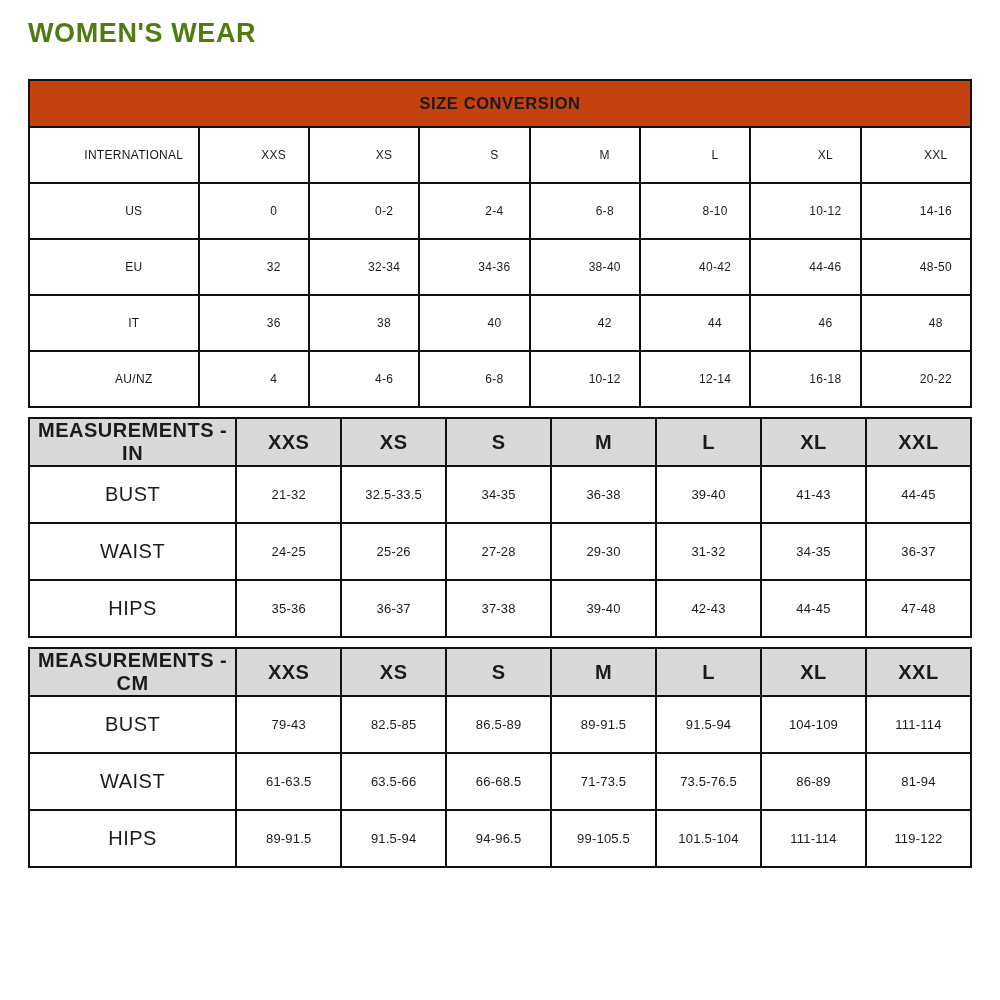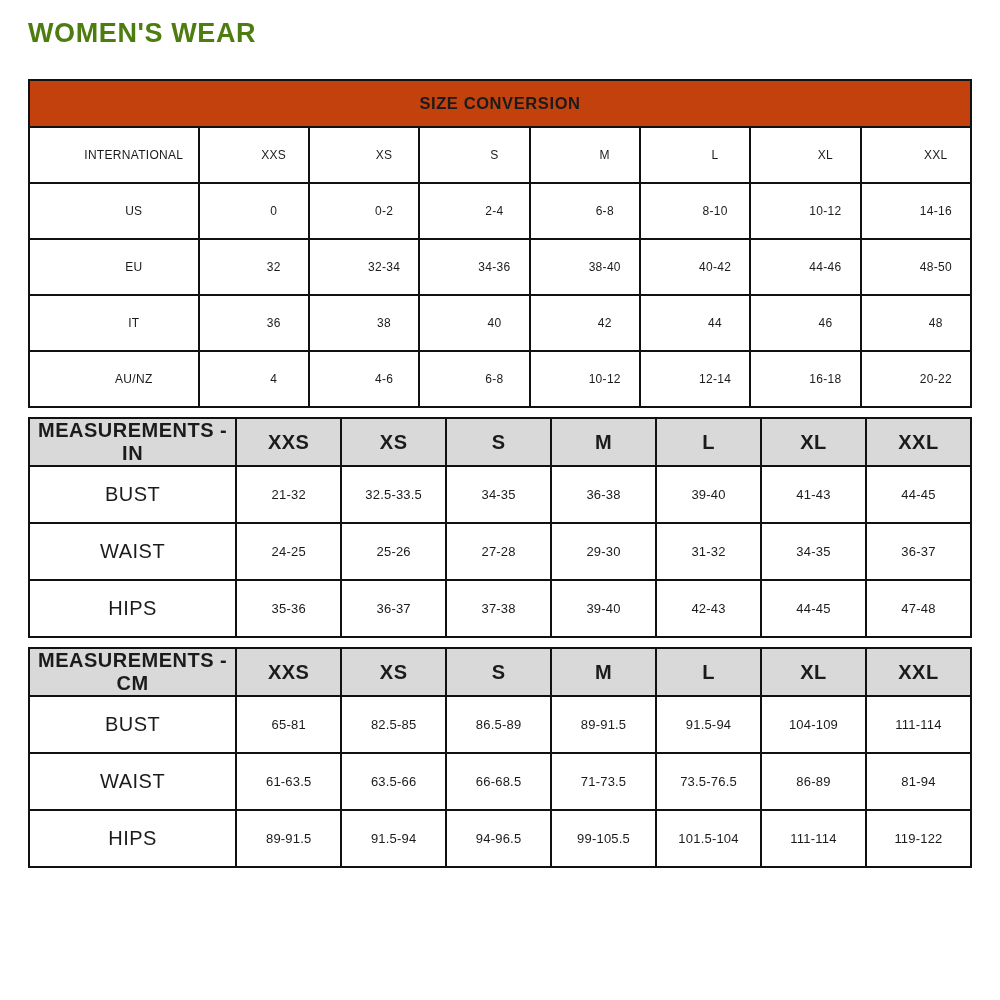--- a/index.html
+++ b/index.html
@@ -221,21 +221,21 @@
         <th>S</th>
         <th>M</th>
         <th>L</th>
         <th>XL</th>
         <th>XXL</th>
       </tr>
     </thead>
     <tbody>
       <tr>
         <td class="lbl">BUST</td>
-        <td>65-81</td>
+        <td>79-43</td>
         <td>82.5-85</td>
         <td>86.5-89</td>
         <td>89-91.5</td>
         <td>91.5-94</td>
         <td>104-109</td>
         <td>111-114</td>
       </tr>
       <tr>
         <td class="lbl">WAIST</td>
         <td>61-63.5</td>

